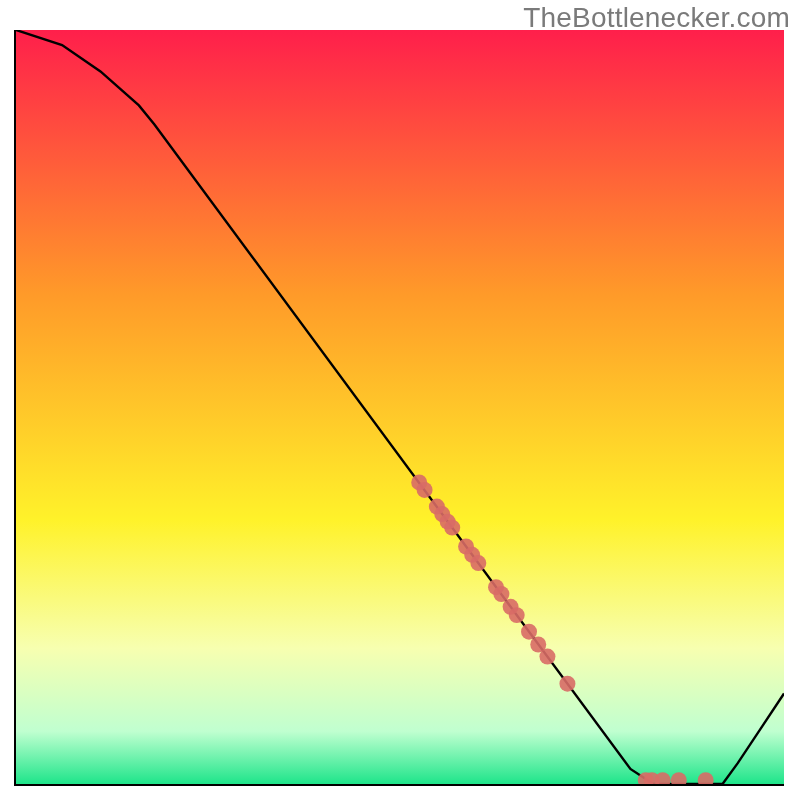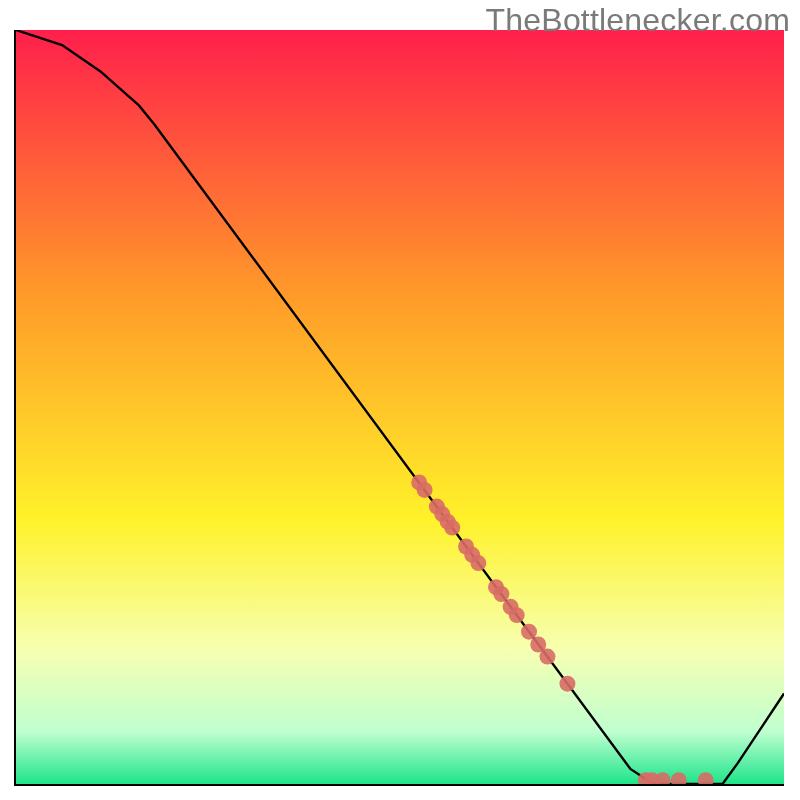--- a/index.html
+++ b/index.html
@@ -13,21 +13,21 @@
   }
   .canvas {
     position: relative;
     width: 800px;
     height: 800px;
   }
   .watermark {
     position: absolute;
     top: 2px;
     right: 10px;
-    font-size: 32px;
+    font-size: 28px;
     font-weight: 500;
     color: #7a7a7a;
     letter-spacing: 0.2px;
     z-index: 20;
   }
   .plot-frame {
     position: absolute;
     left: 14px;
     top: 30px;
     width: 770px;

